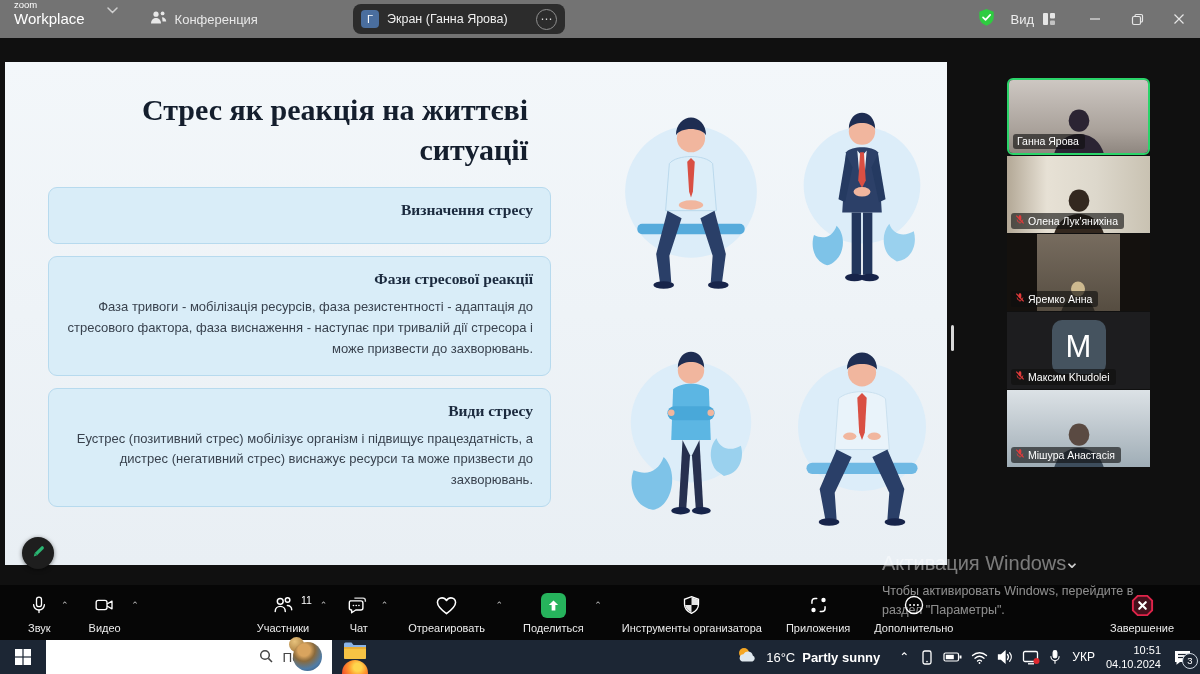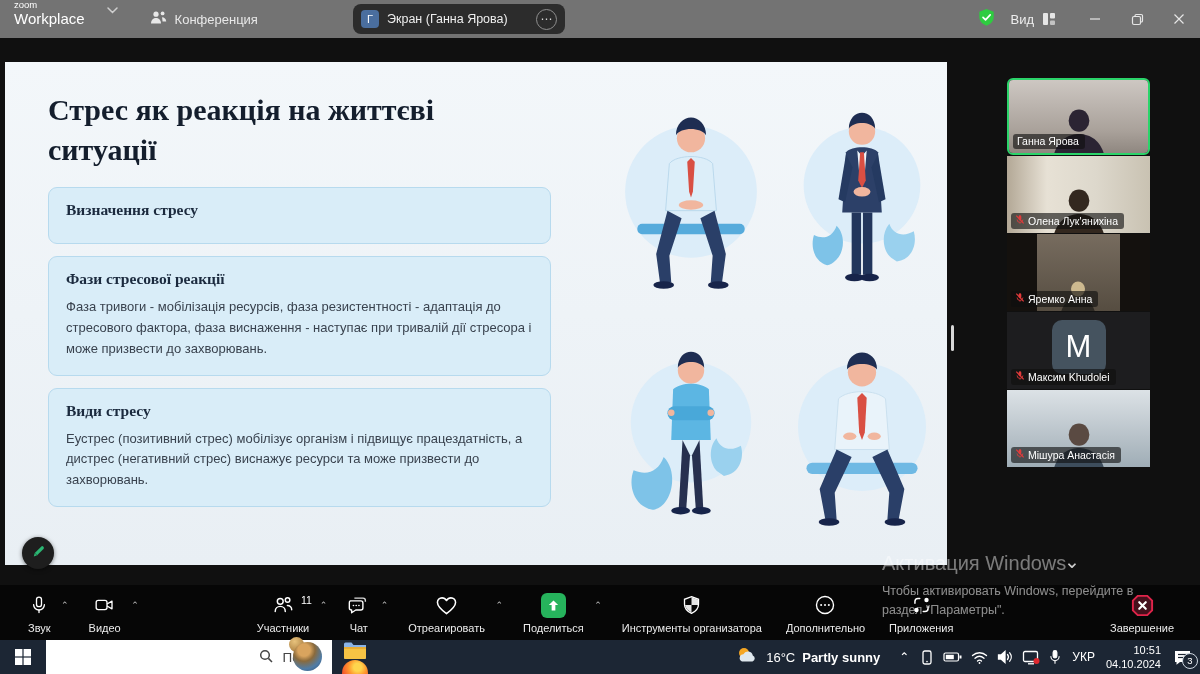--- a/index.html
+++ b/index.html
@@ -21,21 +21,21 @@
   .tab-label{white-space:nowrap;overflow:hidden;}
   .tab-more{margin-left:auto;width:19px;height:19px;border:1px solid #8f8f8f;border-radius:50%;
             display:grid;place-items:center;font-size:12px;color:#d5d5d5;line-height:1;}
   .header-right{position:absolute;right:0;top:0;height:38px;display:flex;align-items:center;}
   .view-label{font-size:13px;margin:0 8px 0 14px;}
   .winbtn{width:42px;height:38px;display:grid;place-items:center;cursor:pointer;color:#e6e6e6;}
   .grid-icon{margin-right:18px;display:grid;place-items:center;}
 
   
   .share{position:absolute;left:5px;top:62px;width:942px;height:503px;
-         background:linear-gradient(180deg,#f3f7fa 0%,#e9eff4 100%);}
+         background:linear-gradient(180deg,#f3f7fa 0%,#e9eff4 100%);text-align:right;}
   .share-left{position:absolute;left:43px;top:28px;width:516px;}
   .share-title{font-family:"Liberation Serif",serif;font-weight:700;font-size:30px;line-height:1.32;
                color:#141e2d;width:480px;}
   .cards{margin-top:18px;display:flex;flex-direction:column;gap:12px;width:503px;}
   .card{background:#d9edf8;border:1px solid #b7daee;border-radius:9px;padding:13px 17px 15px;box-sizing:border-box;}
   .card h3{font-family:"Liberation Serif",serif;font-size:15.5px;color:#1b2a3e;margin:0 0 9px;font-weight:700;}
   .card p{margin:0;font-size:13px;line-height:1.6;color:#39424e;}
   .share-right{position:absolute;left:600px;top:16px;width:342px;height:474px;
                display:grid;grid-template-columns:1fr 1fr;grid-template-rows:1fr 1fr;}
   .illo{display:grid;place-items:center;}
@@ -453,40 +453,40 @@
             <path d="M12 2.5 L20 5.5 V11 C20 16 16.6 19.3 12 21.5 C7.4 19.3 4 16 4 11 V5.5 Z"></path>
             <path d="M12 3 V12 H19.5 V6 Z" fill="#fff" stroke="none" opacity=".9"></path>
             <path d="M12 12 H4.7 C5.4 16 8.2 18.6 12 20.6 Z" fill="#fff" stroke="none" opacity=".9"></path>
           </svg>
       </span>
       <span>Инструменты организатора</span>
     </div>
 
     <div class="titem">
       <span class="ticon">
+        <svg width="21" height="22" viewBox="0 0 24 24" fill="none" stroke="#fff" stroke-width="1.7" stroke-linecap="round">
+            <path d="M4.5 10 V8 A3.5 3.5 0 0 1 8 4.5 H10"></path>
+            <path d="M19.5 14 V16 A3.5 3.5 0 0 1 16 19.5 H14"></path>
+            <circle cx="6.3" cy="17.7" r="2.5" fill="#fff" stroke="none"></circle>
+            <circle cx="17.7" cy="6.3" r="2.5" fill="#fff" stroke="none"></circle>
+          </svg>
+      </span>
+      <span>Приложения</span>
+    </div>
+
+    <div class="titem">
+      <span class="ticon">
         <svg width="22" height="22" viewBox="0 0 24 24" fill="none" stroke="#fff" stroke-width="1.5">
             <circle cx="12" cy="12" r="9.3"></circle>
             <circle cx="7.8" cy="12" r="1.1" fill="#fff" stroke="none"></circle>
             <circle cx="12" cy="12" r="1.1" fill="#fff" stroke="none"></circle>
             <circle cx="16.2" cy="12" r="1.1" fill="#fff" stroke="none"></circle>
           </svg>
       </span>
       <span>Дополнительно</span>
-    </div>
-
-    <div class="titem">
-      <span class="ticon">
-        <svg width="21" height="22" viewBox="0 0 24 24" fill="none" stroke="#fff" stroke-width="1.7" stroke-linecap="round">
-            <path d="M4.5 10 V8 A3.5 3.5 0 0 1 8 4.5 H10"></path>
-            <path d="M19.5 14 V16 A3.5 3.5 0 0 1 16 19.5 H14"></path>
-            <circle cx="6.3" cy="17.7" r="2.5" fill="#fff" stroke="none"></circle>
-            <circle cx="17.7" cy="6.3" r="2.5" fill="#fff" stroke="none"></circle>
-          </svg>
-      </span>
-      <span>Приложения</span>
     </div>
 
     <div class="spacer2"></div>
 
     <div class="titem end">
       <span class="ticon">
         <svg width="25" height="25" viewBox="0 0 26 26">
             <polygon points="8,3 18,3 23,8 23,18 18,23 8,23 3,18 3,8" fill="#45101c" stroke="#e0244a" stroke-width="2"></polygon>
             <path d="M9.6 9.6 L16.4 16.4 M16.4 9.6 L9.6 16.4" stroke="#fff" stroke-width="2.2" stroke-linecap="round"></path>
           </svg>

